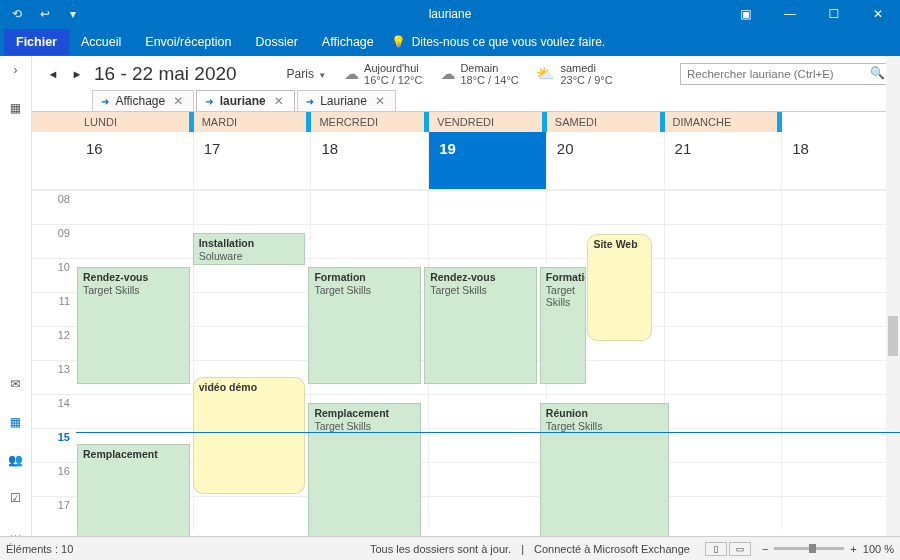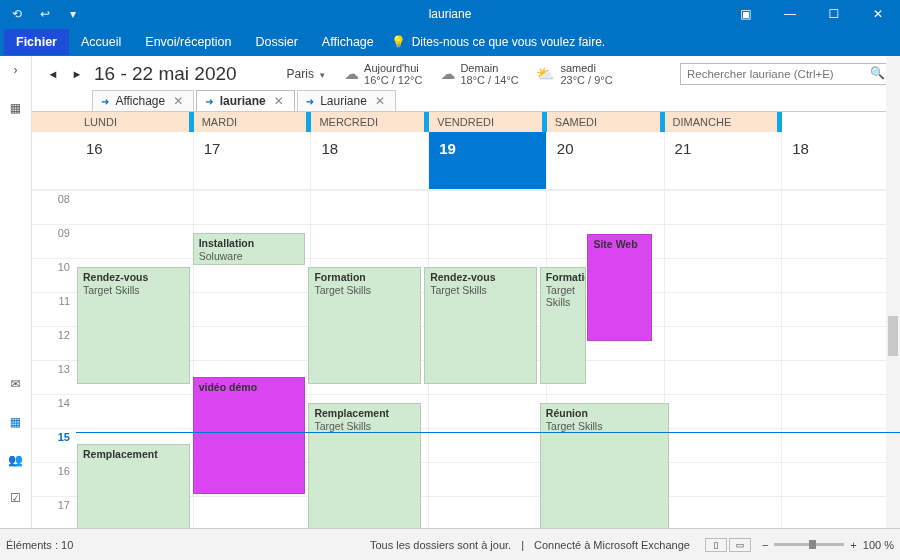--- a/index.html
+++ b/index.html
@@ -67,24 +67,24 @@
 .timegrid .hourlabel { grid-column: 1; height: 34px; font-size: 11px; color: #888; padding: 2px 6px 0 0; text-align: right; border-top: 1px solid #eee; }
 .timegrid .hourlabel.now { color: #0173c7; font-weight: 600; }
 .timegrid .cell { border-top: 1px solid #eee; border-right: 1px solid #eee; height: 34px; background:#fff; }
 .nowline { position: absolute; left: 44px; right: 0; height: 0; border-top: 1.5px solid #0078d4; z-index: 5; }
 
 
 .event { position: absolute; border: 1px solid rgba(0,0,0,.12); padding: 3px 5px; font-size: 10.5px; overflow: hidden; line-height: 1.2; }
 .event .etitle { font-weight: 600; color: #333; }
 .event .eloc { color: #555; }
 .ev-green { background: #cfead1; margin-top: 43px; }
-.ev-orange { background: #d946ef; }
-
-
-.status { position: absolute; left: 0; right: 0; bottom: 0; height: 32px; border-top: 1px solid #ccc; background: #f3f3f3; display: flex; align-items: center; font-size: 11px; color: #444; padding: 0 6px; }
+.ev-orange { background: #fef9c3; border-radius: 10px; }
+
+
+.status { position: absolute; left: 0; right: 0; bottom: 0; height: 24px; border-top: 1px solid #ccc; background: #f3f3f3; display: flex; align-items: center; font-size: 11px; color: #444; padding: 0 6px; }
 .status .sep { flex: 1; }
 .status .vbtn { width: 22px; height: 14px; border: 1px solid #bbb; margin: 0 1px; display:inline-flex; align-items:center; justify-content:center; font-size:9px;}
 .status .zoom { display: flex; align-items: center; gap: 6px; margin-left: 10px; }
 .status .zslider { width: 70px; height: 3px; background: #bbb; position: relative; }
 .status .zslider::after { content:''; position:absolute; left:50%; top:-3px; width:7px; height:9px; background:#888; }
 
 
 .scroll { position:absolute; right:0; top:56px; bottom:16px; width:14px; background:#f3f3f3;}
 .scroll .thumb { position:absolute; left:2px; right:2px; top:260px; height:40px; background:#c8c8c8;}
 </style>

